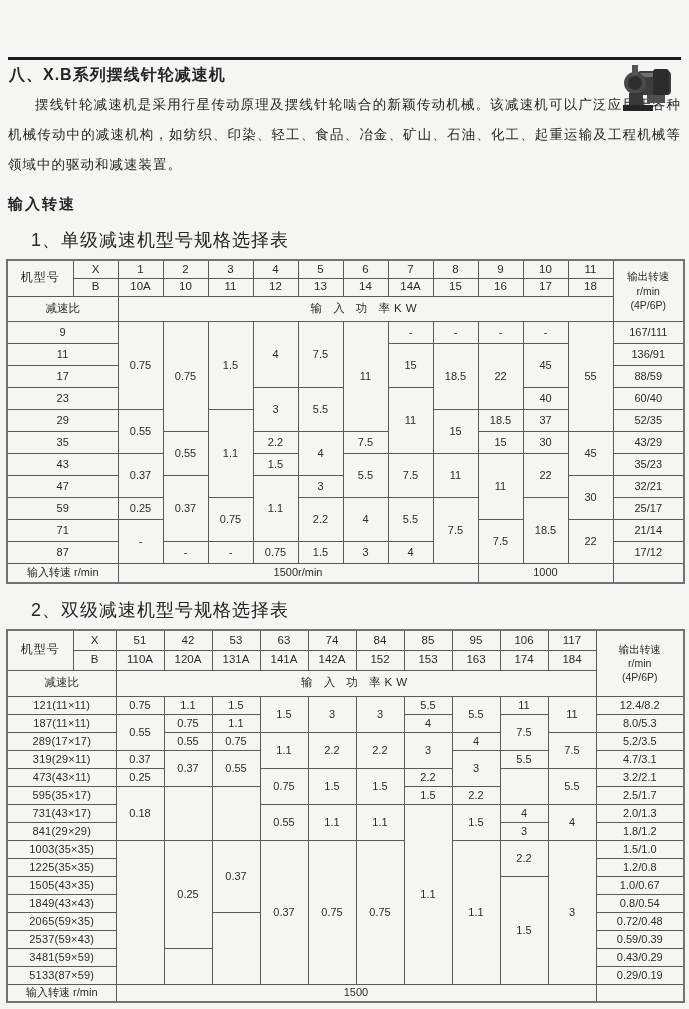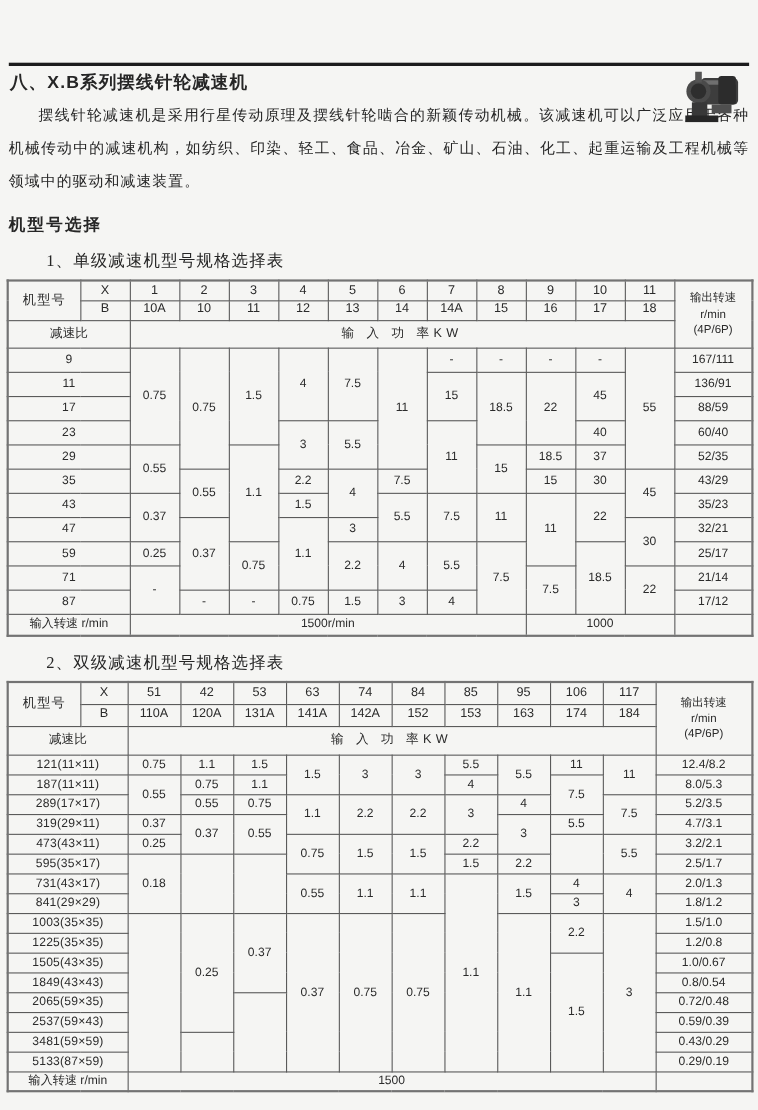--- a/index.html
+++ b/index.html
@@ -11,21 +11,21 @@
   }
   .page{position:relative;width:689px;height:1009px;}
   .photo{position:absolute;top:8px;right:14px;width:58px;height:48px;}
   .rule{height:3px;background:#1c1c1c;margin:57px 8px 0 8px;}
   h1.title{font-size:16px;font-weight:bold;margin:5px 0 2px 9px;letter-spacing:1px;}
   p.intro{
     font-size:13.5px;line-height:30px;margin:4px 8px 0 8px;
     text-indent:2em;text-align:justify;letter-spacing:1px;
   }
   h2.section{font-size:15px;font-weight:600;margin:15px 0 9px 8px;letter-spacing:2px;}
-  .caption{font-size:15px;margin:14px 0 7px 42px;letter-spacing:1px;font-family:Liberation Serif, serif;}
+  .caption{font-size:18px;margin:14px 0 7px 31px;letter-spacing:1px;}
   table.spec{
     border-collapse:collapse;margin-left:6px;table-layout:fixed;
     border:2px solid #737373;
   }
   table.spec th,table.spec td{
     border:1px solid #5a5a5a;padding:0;text-align:center;vertical-align:middle;
     font-weight:normal;font-size:11px;color:#2b2b2b;line-height:1.15;
     overflow:hidden;white-space:nowrap;
   }
   table.spec th{font-size:11.5px;}
@@ -49,21 +49,21 @@
       <rect x="15" y="0" width="6" height="10" fill="#555"></rect>
       <rect x="12" y="28" width="14" height="14" fill="#383838"></rect>
       <rect x="6" y="40" width="30" height="6" fill="#262626"></rect>
       <rect x="30" y="30" width="18" height="8" fill="#4f4f4f"></rect>
     </svg>
   </div>
 
   <div class="rule"></div>
   <h1 class="title">八、X.B系列摆线针轮减速机</h1>
   <p class="intro">摆线针轮减速机是采用行星传动原理及摆线针轮啮合的新颖传动机械。该减速机可以广泛应用于各种机械传动中的减速机构，如纺织、印染、轻工、食品、冶金、矿山、石油、化工、起重运输及工程机械等领域中的驱动和减速装置。</p>
-  <h2 class="section">机型号选择</h2>
+  <h2 class="section">输入转速</h2>
 
   <div class="caption">1、单级减速机型号规格选择表</div>
   <table class="spec" id="spec-table-0">
       <colgroup>
         <col style="width: 66px;">
         <col style="width: 45px;">
         <col style="width: 45px;">
         <col style="width: 45px;">
         <col style="width: 45px;">
         <col style="width: 45px;">

